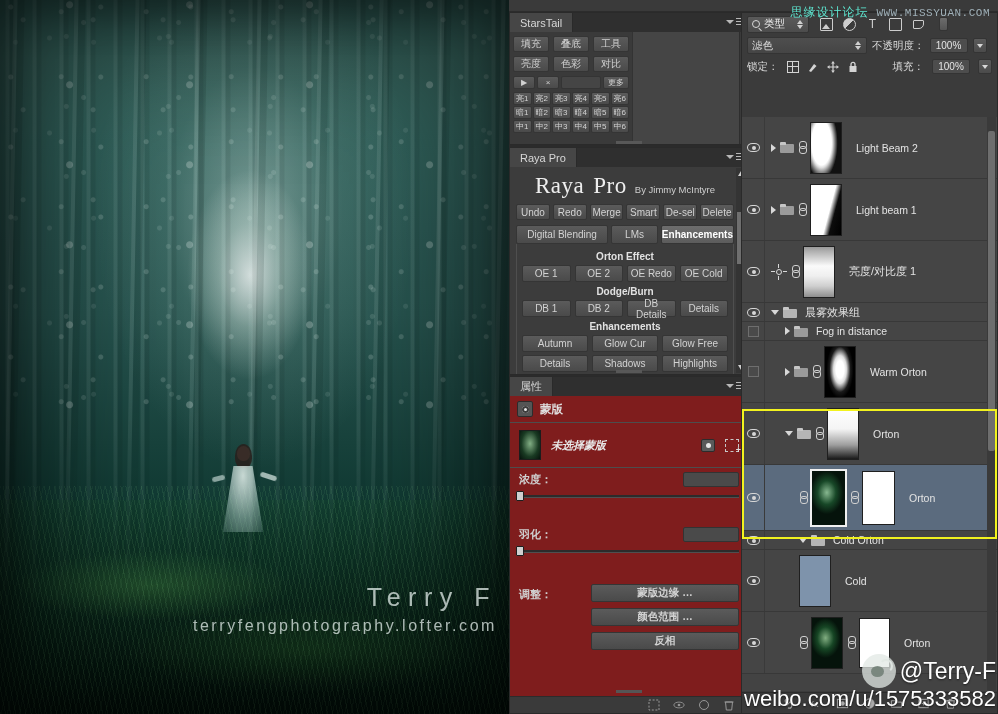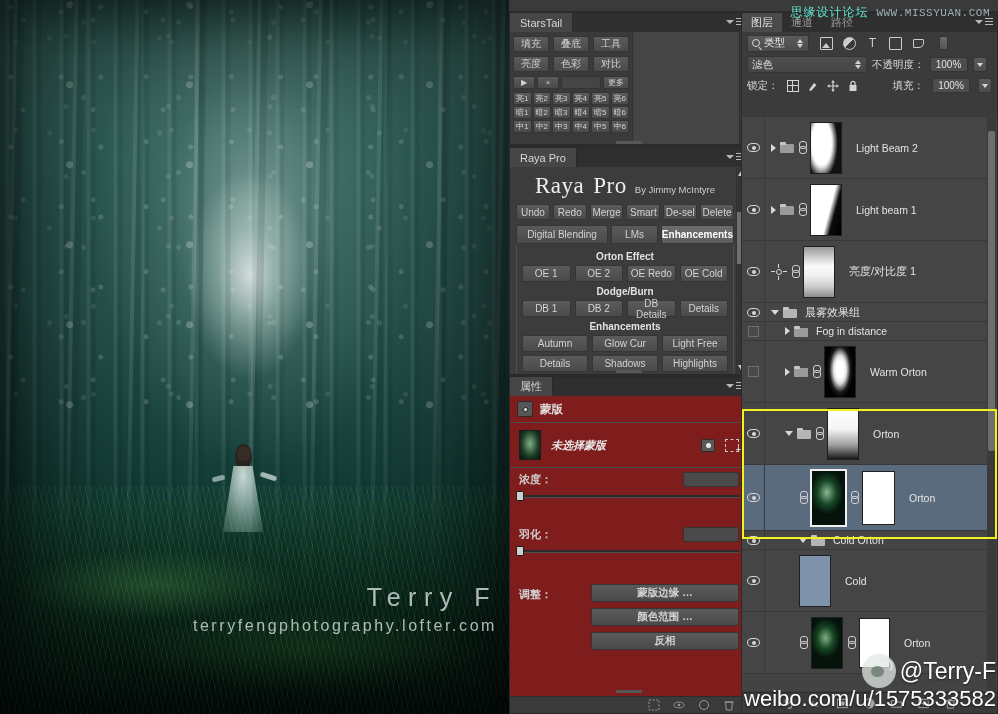--- a/index.html
+++ b/index.html
@@ -439,21 +439,21 @@
           <div class="raya-grid4">
             <div class="ps-btn">DB 1</div>
             <div class="ps-btn">DB 2</div>
             <div class="ps-btn">DB Details</div>
             <div class="ps-btn">Details</div>
           </div>
           <div class="raya-hdr">Enhancements</div>
           <div class="raya-grid3">
             <div class="ps-btn">Autumn</div>
             <div class="ps-btn">Glow Cur</div>
-            <div class="ps-btn">Light Free</div>
+            <div class="ps-btn">Glow Free</div>
           </div>
           <div class="raya-grid3">
             <div class="ps-btn">Details</div>
             <div class="ps-btn">Shadows</div>
             <div class="ps-btn">Highlights</div>
           </div>
 
         </div>
       </div>
       <div class="raya-scroll">
@@ -532,30 +532,20 @@
           </svg>
         <svg class="foot-ico" viewBox="0 0 12 12">
             <path d="M2.5 3h7l-.8 8h-5.4z" fill="none" stroke="#cfcfcf"></path>
             <path d="M1.5 3h9" stroke="#cfcfcf"></path>
           </svg>
       </div>
     </div>
   </div>
 
   <div id="layers">
-    <div id="lay-tabbar">
-      <div class="lay-tab active">图层</div>
-      <div class="lay-tab">通道</div>
-      <div class="lay-tab">路径</div>
-      <div class="tabbar-fill"></div>
-      <div class="panel-menu-btn">
-        <div class="tri"></div>
-        <div class="bars"></div>
-      </div>
-    </div>
 
     <div id="lay-filter">
       <div class="kind-select">
         <div class="magn"></div>
         <div class="txt">类型</div>
         <div class="updown"></div>
       </div>
       <div id="filter-icons">
         <div class="fi pix"></div>
         <div class="fi adj"></div>

